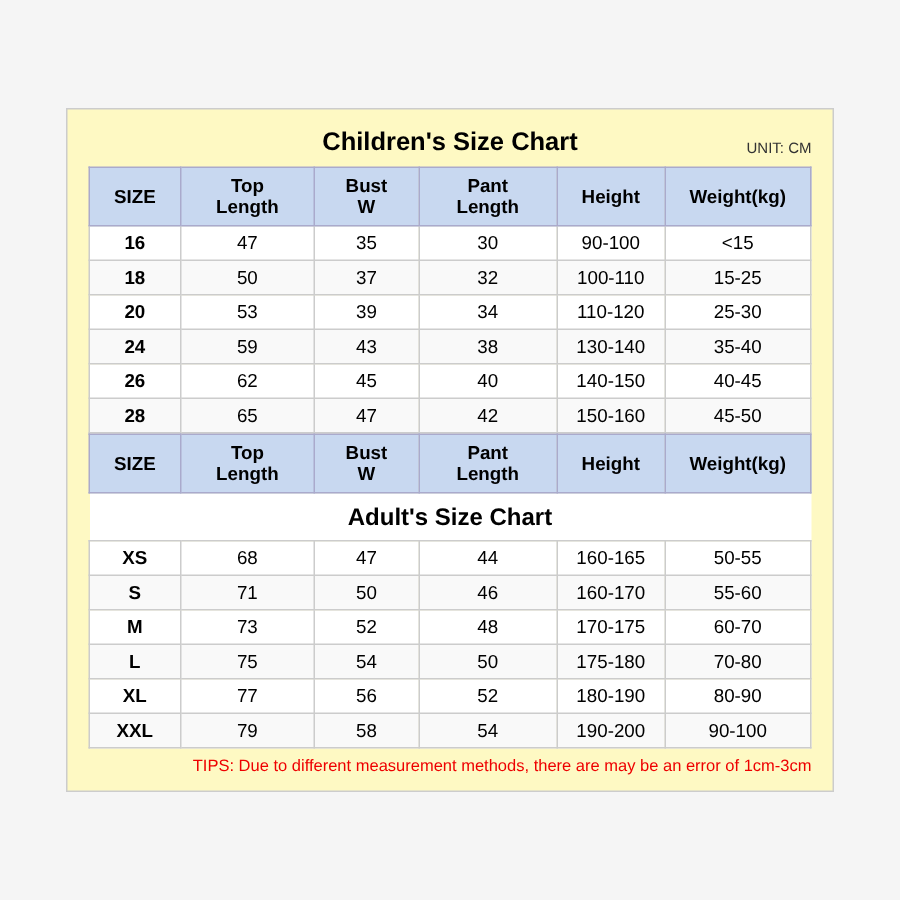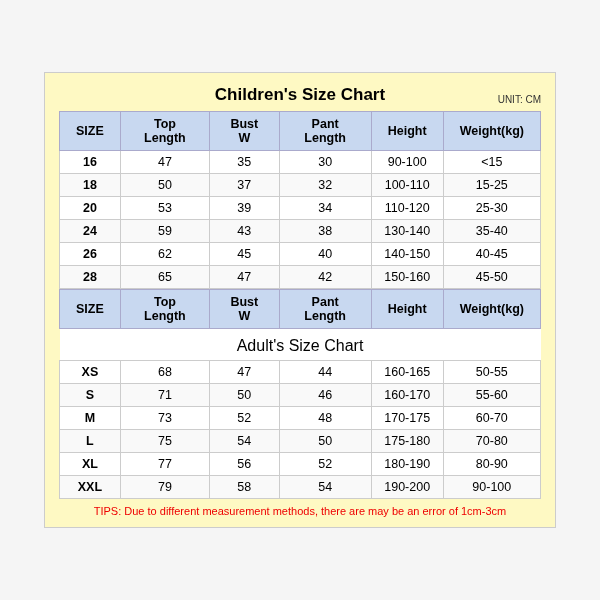--- a/index.html
+++ b/index.html
@@ -58,28 +58,28 @@
     }
     tr:nth-child(even) td { background: #f9f9f9; }
     tr:nth-child(odd) td { background: #fff; }
     .size-col {
       font-weight: bold;
     }
     .section-title-row td {
       background: #fff;
       border: none;
       font-size: 16px;
-      font-weight: normal;
+      font-weight: bold;
       padding: 8px 0 5px;
     }
     .tips-row {
       margin-top: 6px;
       font-size: 11px;
       color: #e00;
-      text-align: center;
+      text-align: right;
     }
   </style>
 </head>
 <body>
 
 <div class="chart-container">
 
   <div class="main-title-row">
     <span class="main-title">Children's Size Chart</span>
     <span class="unit-label">UNIT: CM</span>

